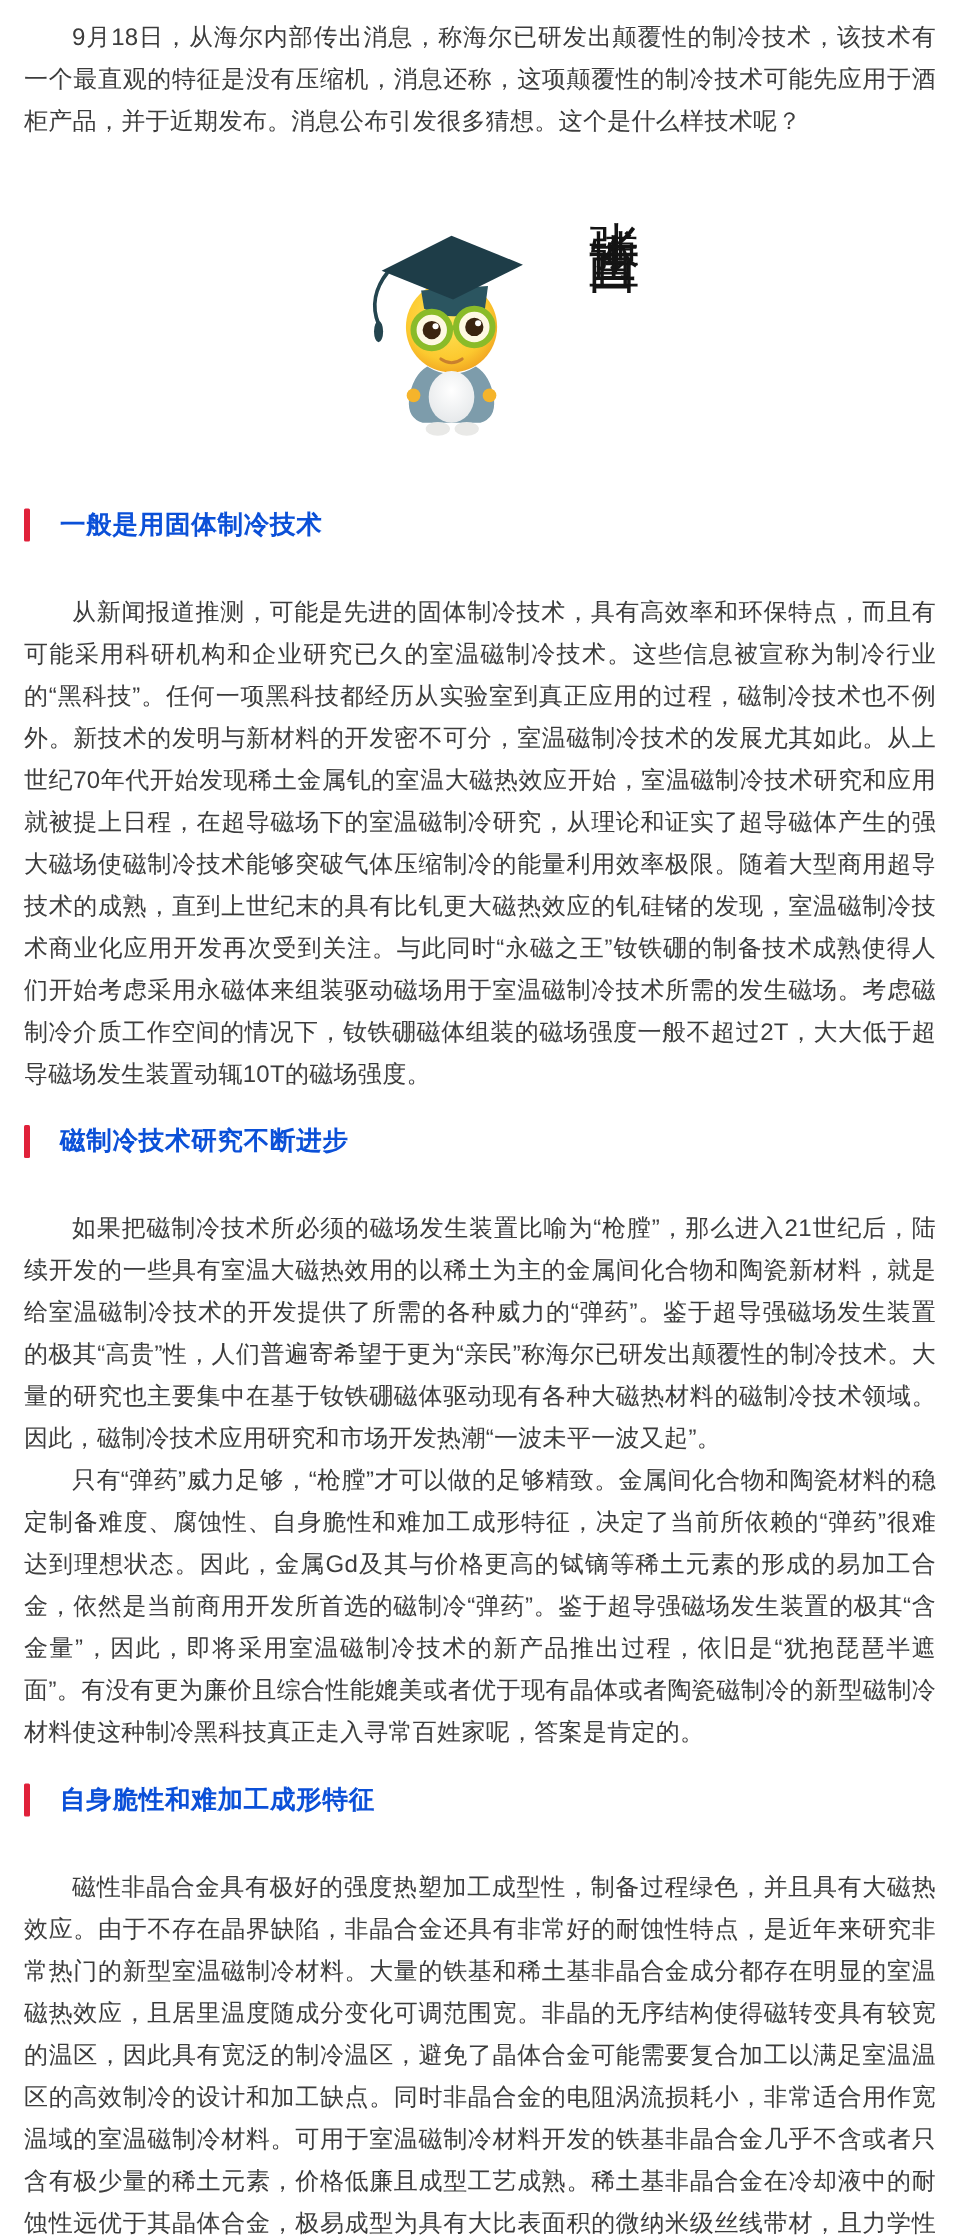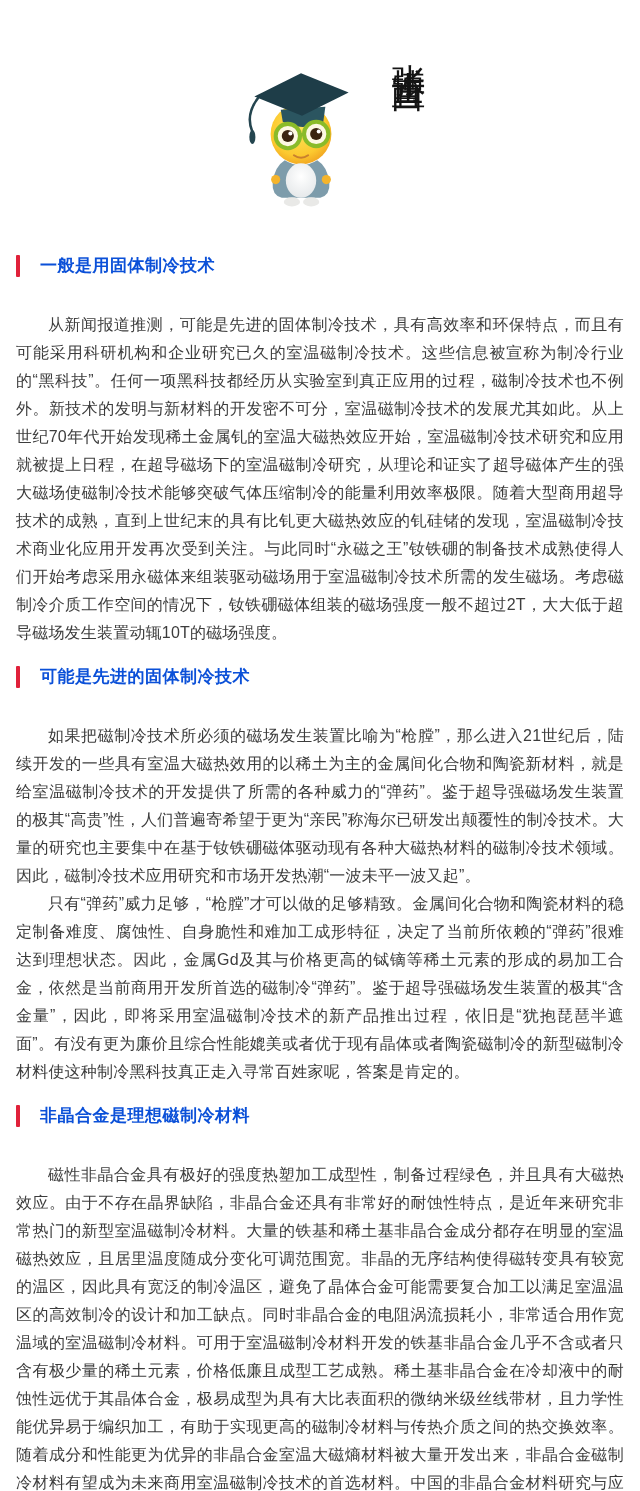--- a/index.html
+++ b/index.html
@@ -65,20 +65,21 @@
     font-size: 17px;
     font-weight: bold;
     letter-spacing: 0.5px;
   }
 </style>
 </head>
 <body style="color: rgb(60, 60, 60);">
 
 <div class="page">
 
+  <p class="body-para">9月18日，从海尔内部传出消息，称海尔已研发出颠覆性的制冷技术，该技术有一个最直观的特征是没有压缩机，消息还称，这项颠覆性的制冷技术可能先应用于酒柜产品，并于近期发布。消息公布引发很多猜想。这个是什么样技术呢？</p>
 
   <div class="mascot-figure">
     <svg class="mascot-svg" width="112" height="152" viewBox="0 0 110 150" xmlns="http://www.w3.org/2000/svg">
       <defs>
         <radialGradient id="gYellow" cx="45%" cy="40%" r="65%">
           <stop offset="0%" stop-color="#ffe65c"></stop>
           <stop offset="70%" stop-color="#fcc92f"></stop>
           <stop offset="100%" stop-color="#ef9f1f"></stop>
         </radialGradient>
         <radialGradient id="gBelly" cx="50%" cy="38%" r="70%">
@@ -124,27 +125,27 @@
     <div class="section-heading">
       <span class="heading-bar" style="background: rgb(224, 33, 58);"></span>
       <span class="heading-text" style="color: rgb(11, 80, 216);">一般是用固体制冷技术</span>
     </div>
     <p class="body-para">从新闻报道推测，可能是先进的固体制冷技术，具有高效率和环保特点，而且有可能采用科研机构和企业研究已久的室温磁制冷技术。这些信息被宣称为制冷行业的“黑科技”。任何一项黑科技都经历从实验室到真正应用的过程，磁制冷技术也不例外。新技术的发明与新材料的开发密不可分，室温磁制冷技术的发展尤其如此。从上世纪70年代开始发现稀土金属钆的室温大磁热效应开始，室温磁制冷技术研究和应用就被提上日程，在超导磁场下的室温磁制冷研究，从理论和证实了超导磁体产生的强大磁场使磁制冷技术能够突破气体压缩制冷的能量利用效率极限。随着大型商用超导技术的成熟，直到上世纪末的具有比钆更大磁热效应的钆硅锗的发现，室温磁制冷技术商业化应用开发再次受到关注。与此同时“永磁之王”钕铁硼的制备技术成熟使得人们开始考虑采用永磁体来组装驱动磁场用于室温磁制冷技术所需的发生磁场。考虑磁制冷介质工作空间的情况下，钕铁硼磁体组装的磁场强度一般不超过2T，大大低于超导磁场发生装置动辄10T的磁场强度。</p>
   </div>
 
   <div class="section">
     <div class="section-heading">
       <span class="heading-bar" style="background: rgb(224, 33, 58);"></span>
-      <span class="heading-text" style="color: rgb(11, 80, 216);">可能是先进的固体制冷技术</span>
+      <span class="heading-text" style="color: rgb(11, 80, 216);">磁制冷技术研究不断进步</span>
     </div>
     <p class="body-para">如果把磁制冷技术所必须的磁场发生装置比喻为“枪膛”，那么进入21世纪后，陆续开发的一些具有室温大磁热效用的以稀土为主的金属间化合物和陶瓷新材料，就是给室温磁制冷技术的开发提供了所需的各种威力的“弹药”。鉴于超导强磁场发生装置的极其“高贵”性，人们普遍寄希望于更为“亲民”称海尔已研发出颠覆性的制冷技术。大量的研究也主要集中在基于钕铁硼磁体驱动现有各种大磁热材料的磁制冷技术领域。因此，磁制冷技术应用研究和市场开发热潮“一波未平一波又起”。</p>
     <p class="body-para">只有“弹药”威力足够，“枪膛”才可以做的足够精致。金属间化合物和陶瓷材料的稳定制备难度、腐蚀性、自身脆性和难加工成形特征，决定了当前所依赖的“弹药”很难达到理想状态。因此，金属Gd及其与价格更高的铽镝等稀土元素的形成的易加工合金，依然是当前商用开发所首选的磁制冷“弹药”。鉴于超导强磁场发生装置的极其“含金量”，因此，即将采用室温磁制冷技术的新产品推出过程，依旧是“犹抱琵琶半遮面”。有没有更为廉价且综合性能媲美或者优于现有晶体或者陶瓷磁制冷的新型磁制冷材料使这种制冷黑科技真正走入寻常百姓家呢，答案是肯定的。</p>
   </div>
 
   <div class="section">
     <div class="section-heading">
       <span class="heading-bar" style="background: rgb(224, 33, 58);"></span>
-      <span class="heading-text" style="color: rgb(11, 80, 216);">非晶合金是理想磁制冷材料</span>
+      <span class="heading-text" style="color: rgb(11, 80, 216);">自身脆性和难加工成形特征</span>
     </div>
     <p class="body-para">磁性非晶合金具有极好的强度热塑加工成型性，制备过程绿色，并且具有大磁热效应。由于不存在晶界缺陷，非晶合金还具有非常好的耐蚀性特点，是近年来研究非常热门的新型室温磁制冷材料。大量的铁基和稀土基非晶合金成分都存在明显的室温磁热效应，且居里温度随成分变化可调范围宽。非晶的无序结构使得磁转变具有较宽的温区，因此具有宽泛的制冷温区，避免了晶体合金可能需要复合加工以满足室温温区的高效制冷的设计和加工缺点。同时非晶合金的电阻涡流损耗小，非常适合用作宽温域的室温磁制冷材料。可用于室温磁制冷材料开发的铁基非晶合金几乎不含或者只含有极少量的稀土元素，价格低廉且成型工艺成熟。稀土基非晶合金在冷却液中的耐蚀性远优于其晶体合金，极易成型为具有大比表面积的微纳米级丝线带材，且力学性能优异易于编织加工，有助于实现更高的磁制冷材料与传热介质之间的热交换效率。随着成分和性能更为优异的非晶合金室温大磁熵材料被大量开发出来，非晶合金磁制冷材料有望成为未来商用室温磁制冷技术的首选材料。中国的非晶合金材料研究与应用已经走在世界的前列，国内的安泰科技、华为和宜安科技等上市公司已经在电力工业、汽车工业和消费电子领域的非晶合金商业化应用开拓上开花结果。海尔等上市公司致力于磁制冷等先进制冷技术的开发和推广，相信中国企业和研究机构有能力在非晶合金新应用领域如非晶磁制冷领域的开发和推广上贡献自己的一份力量，使中国的新材料开发在新技术的应用上走在世界前沿。</p>
   </div>
 
 </div>
 
 </body></html>

